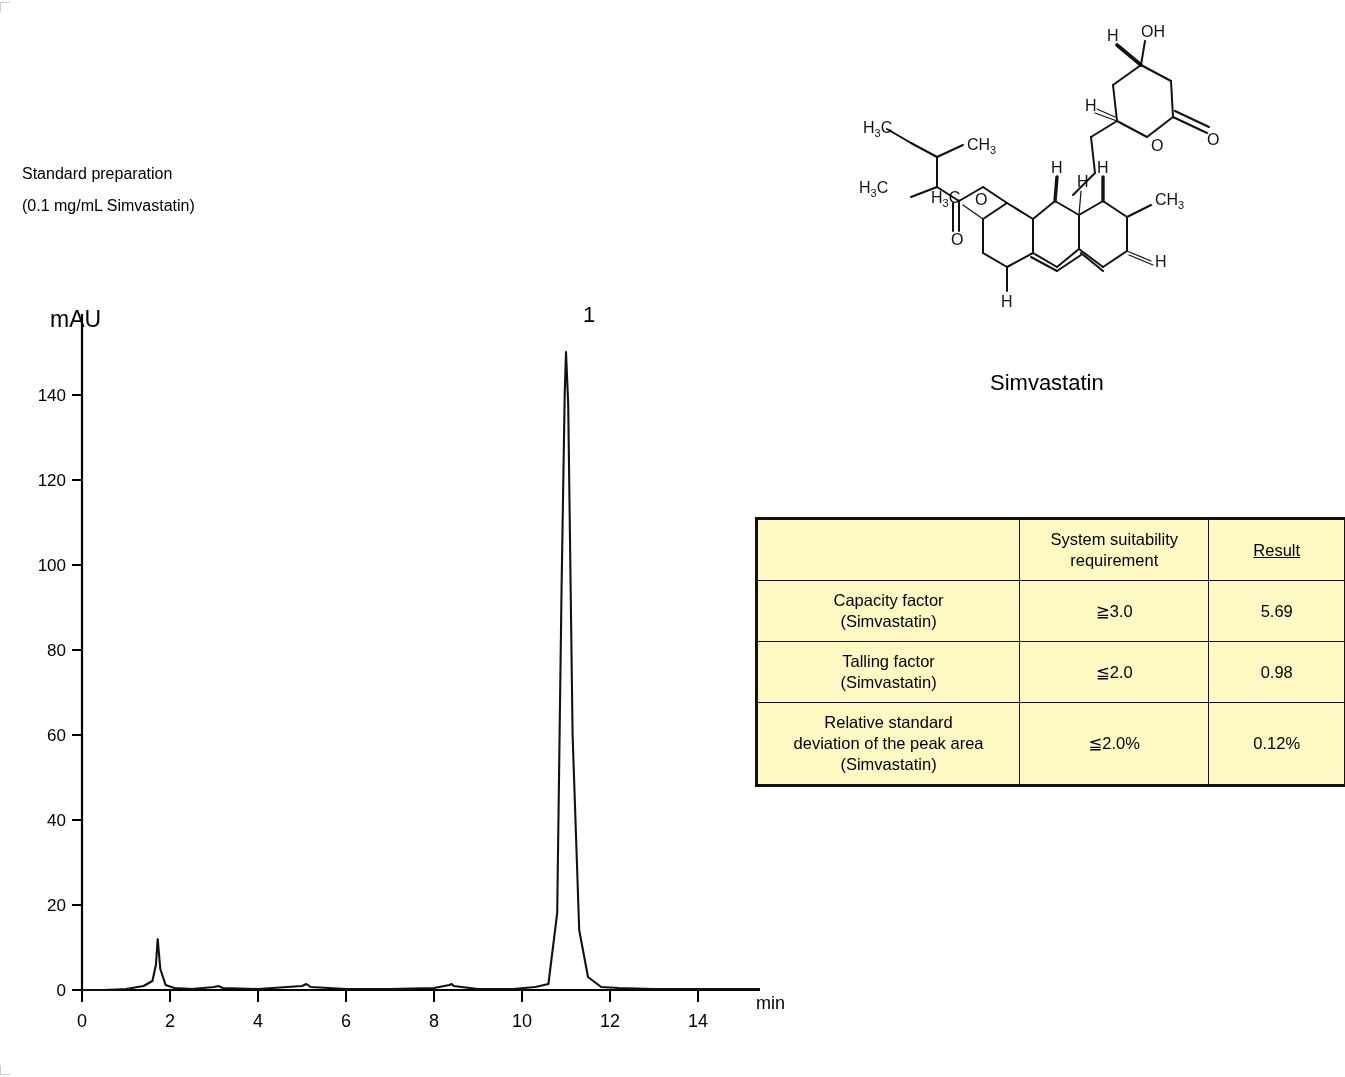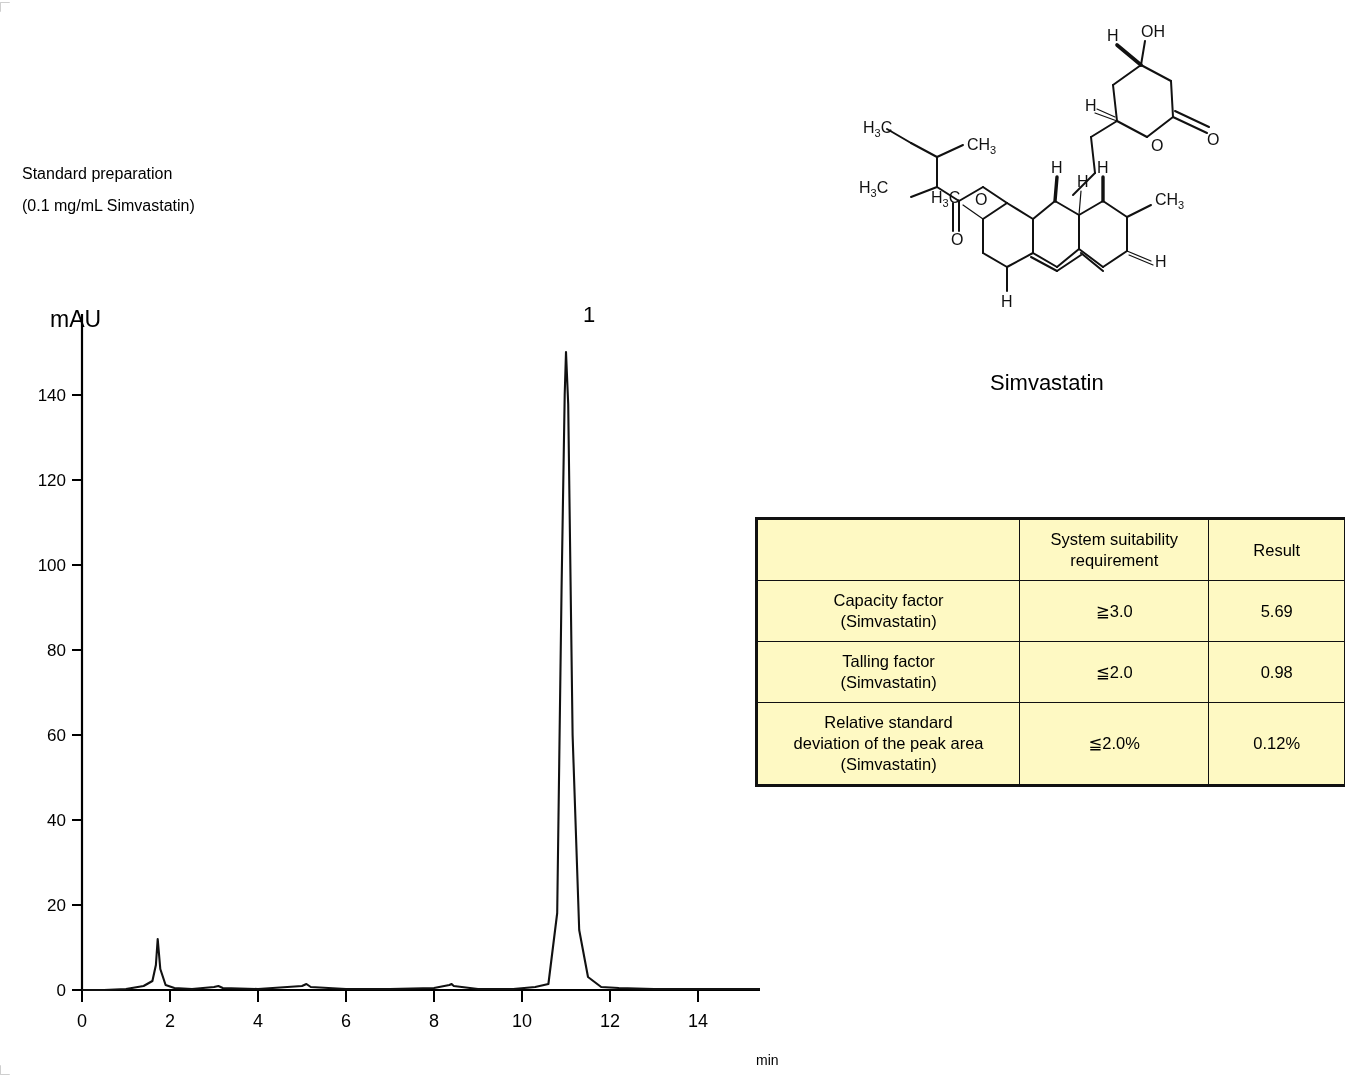--- a/index.html
+++ b/index.html
@@ -46,22 +46,22 @@
   #chart svg { display: block; }
   #y-unit-label {
     position: absolute;
     left: 30px;
     top: 6px;
     font-size: 23px;
   }
   #x-unit-label {
     position: absolute;
     left: 736px;
-    top: 752px;
-    font-size: 14px;
+    top: 693px;
+    font-size: 18px;
   }
   #peak-label {
     position: absolute;
     left: 563px;
     top: 2px;
     font-size: 22px;
   }
 
   
   #molecule {
@@ -94,21 +94,21 @@
     text-align: center;
     vertical-align: middle;
     padding: 9px 6px;
     line-height: 21px;
   }
   #suitability-table {
     outline: 2px solid #111;
   }
   .col-param { width: 252px; }
   .col-req   { width: 178px; }
-  .col-res   { width: 124px; }
+  .col-res   { width: 124px; text-decoration: underline; }
   .hdr-row td { padding: 12px 6px; }
   .ineq { font-size: 17px; }
 </style>
 </head>
 <body>
 
 <div class="corner-mark" id="corner-tl"></div>
 <div class="corner-mark" id="corner-bl"></div>
 
 <div id="caption">Standard preparation

